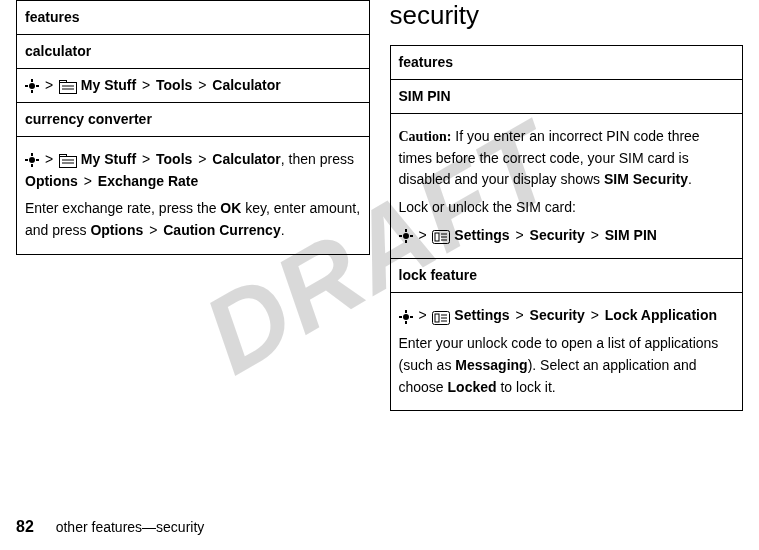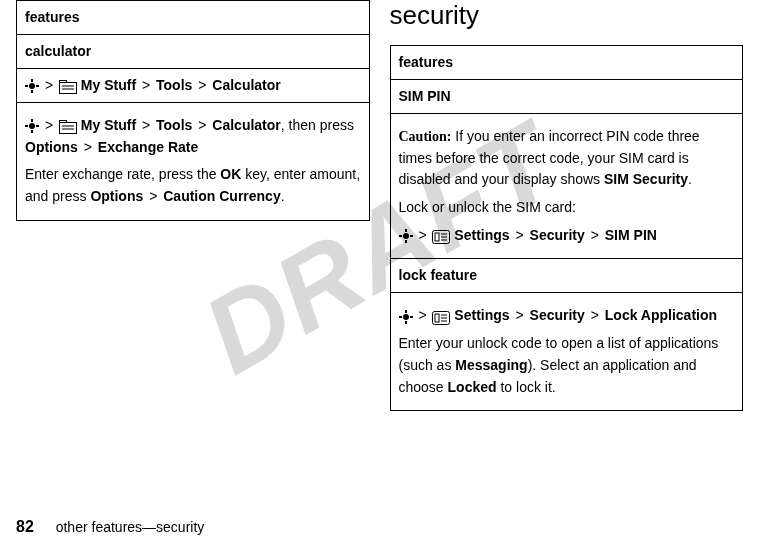--- a/index.html
+++ b/index.html
@@ -138,20 +138,23 @@
                 </svg>
         </span>
         <span class="cond">My Stuff</span>
         <span class="gt">&gt;</span>
         <span class="cond">Tools</span>
         <span class="gt">&gt;</span>
         <span class="cond">Calculator</span>
       </td>
           </tr>
       <tr>
+            <td class="subhdr">currency converter</td>
+          </tr>
+      <tr>
             <td>
         <p class="body">
           <span class="nav-dot nav-icon"><span class="tick t1"></span><span class="tick t2"></span><span class="tick t3"></span><span class="tick t4"></span></span>
           <span class="gt">&gt;</span>
           <span class="folder-icon">
             <svg viewBox="0 0 18 14">
                     <rect x="0.5" y="2.5" width="17" height="11" fill="none" stroke="#000"></rect>
                     <rect x="0.5" y="0.5" width="7" height="2" fill="none" stroke="#000"></rect>
                     <line x1="3" y1="6" x2="15" y2="6" stroke="#000"></line>
                     <line x1="3" y1="9" x2="15" y2="9" stroke="#000"></line>

